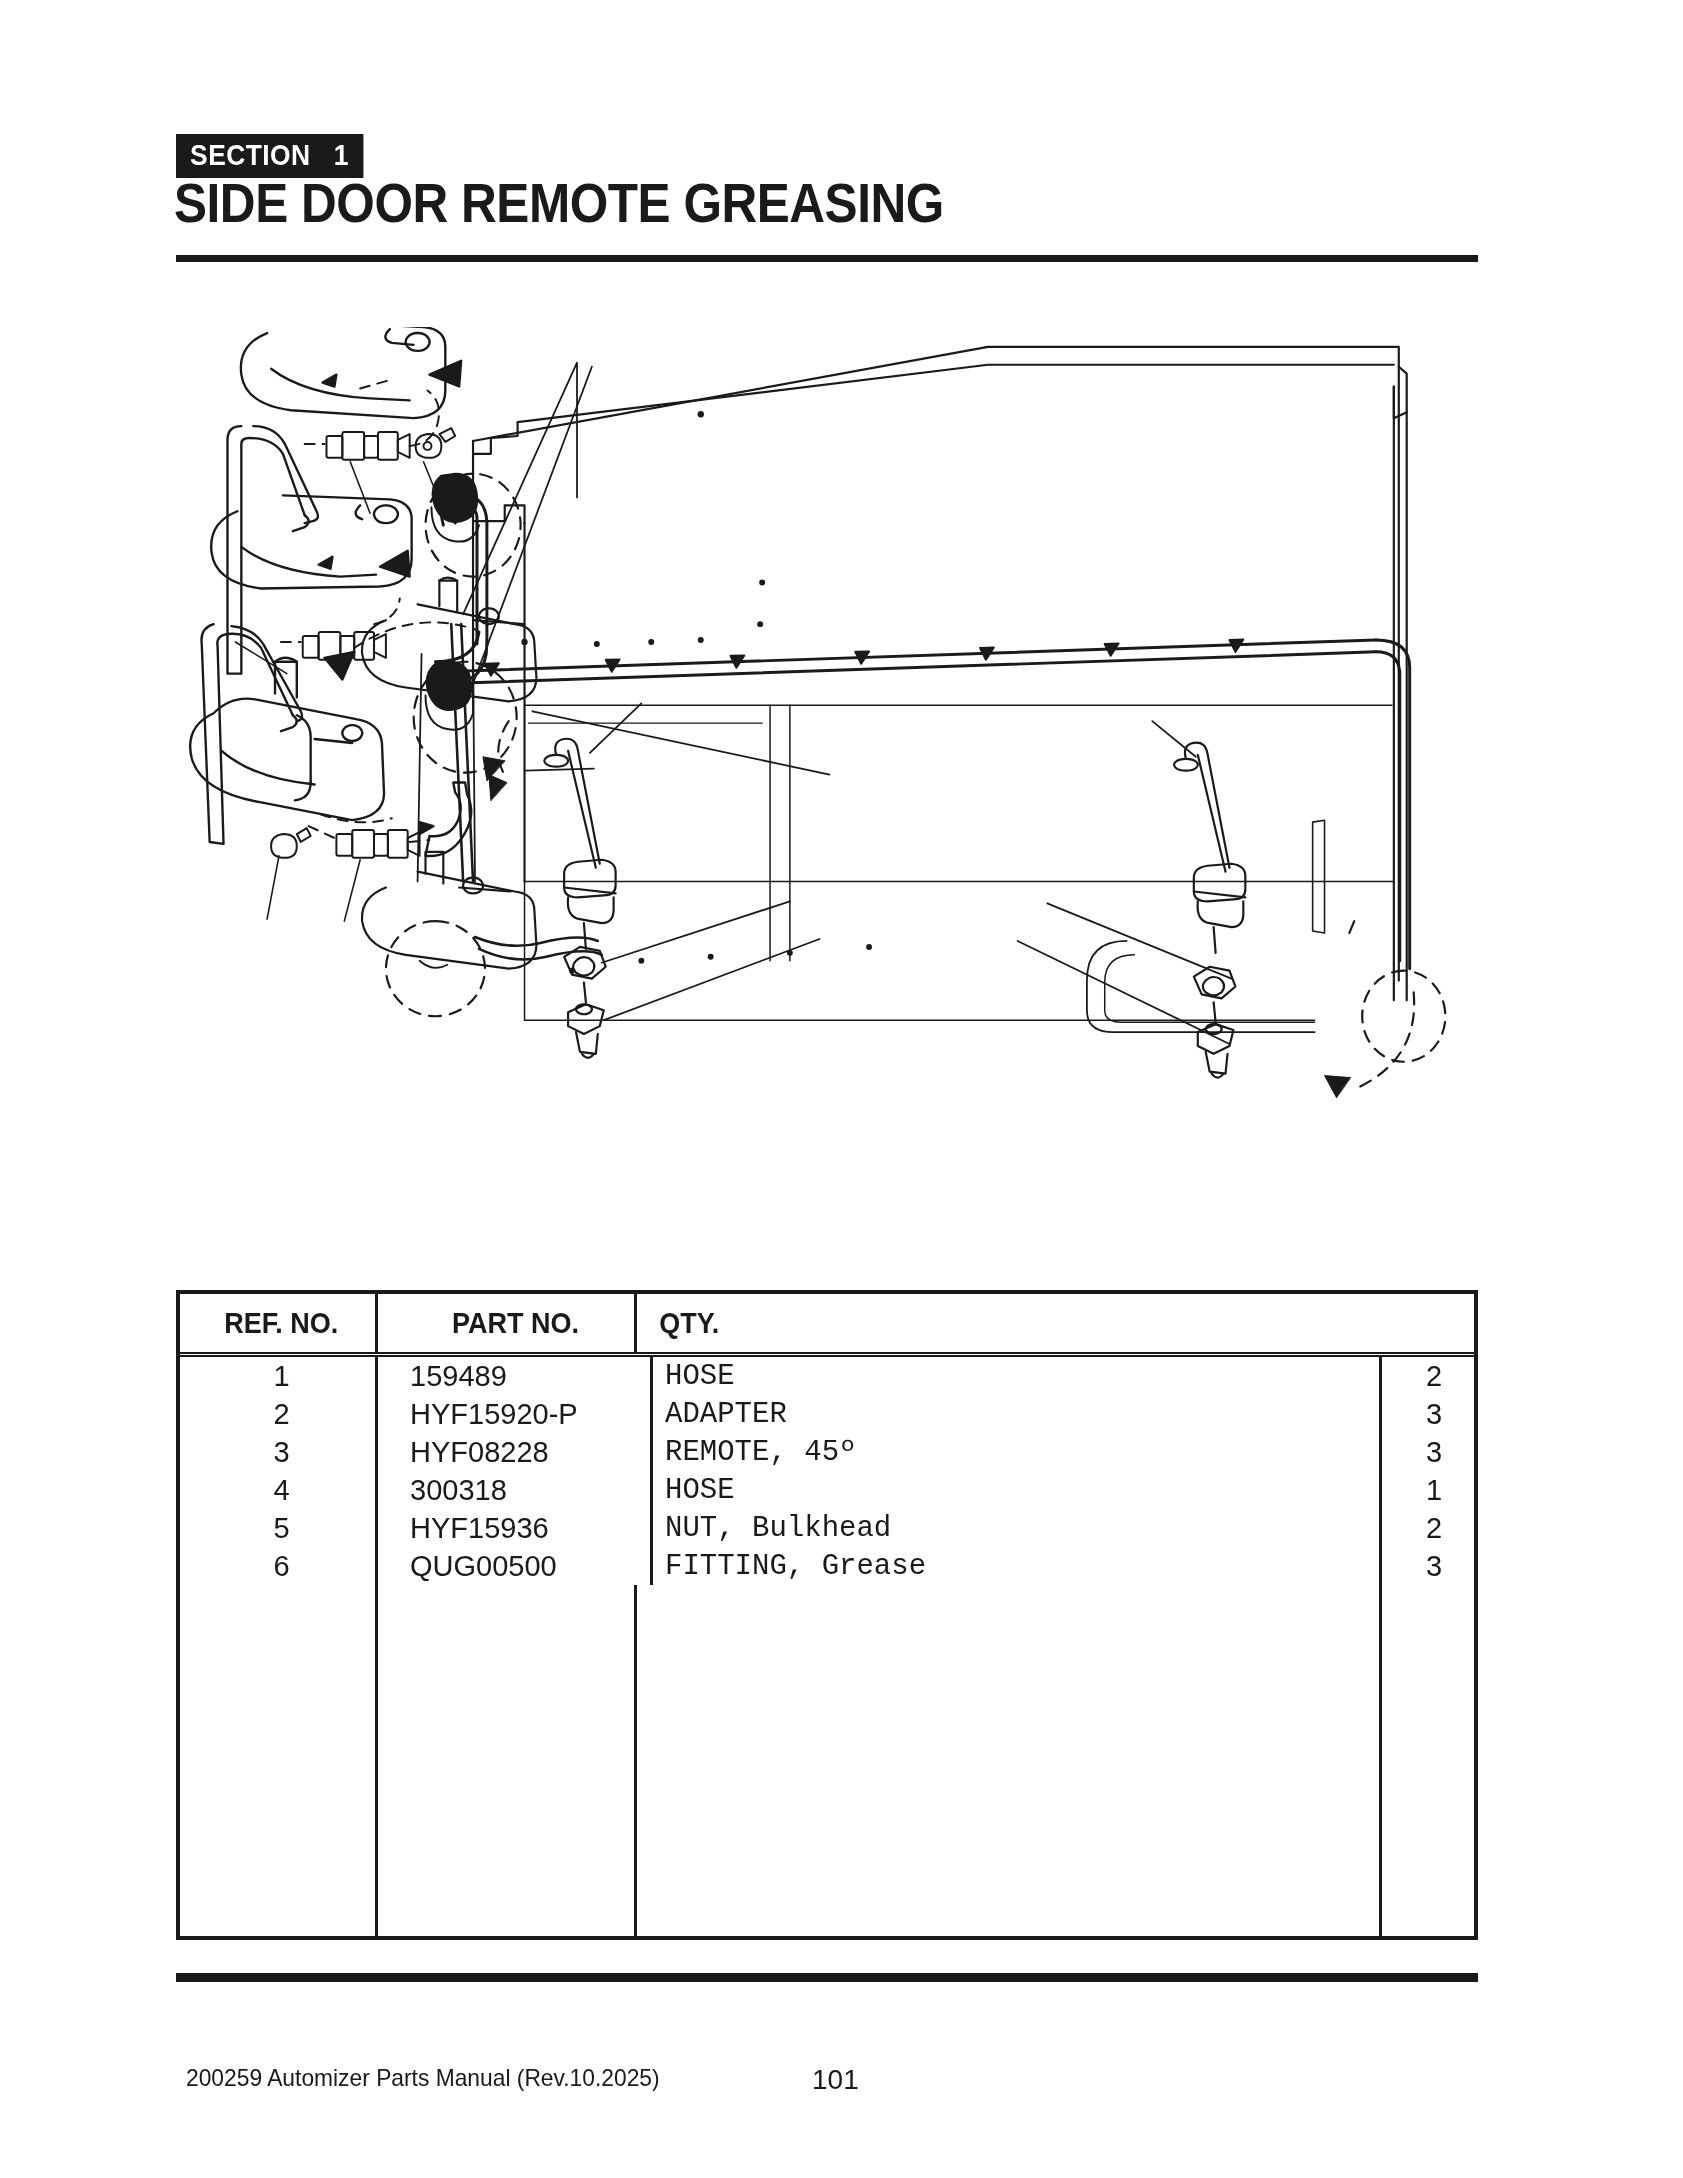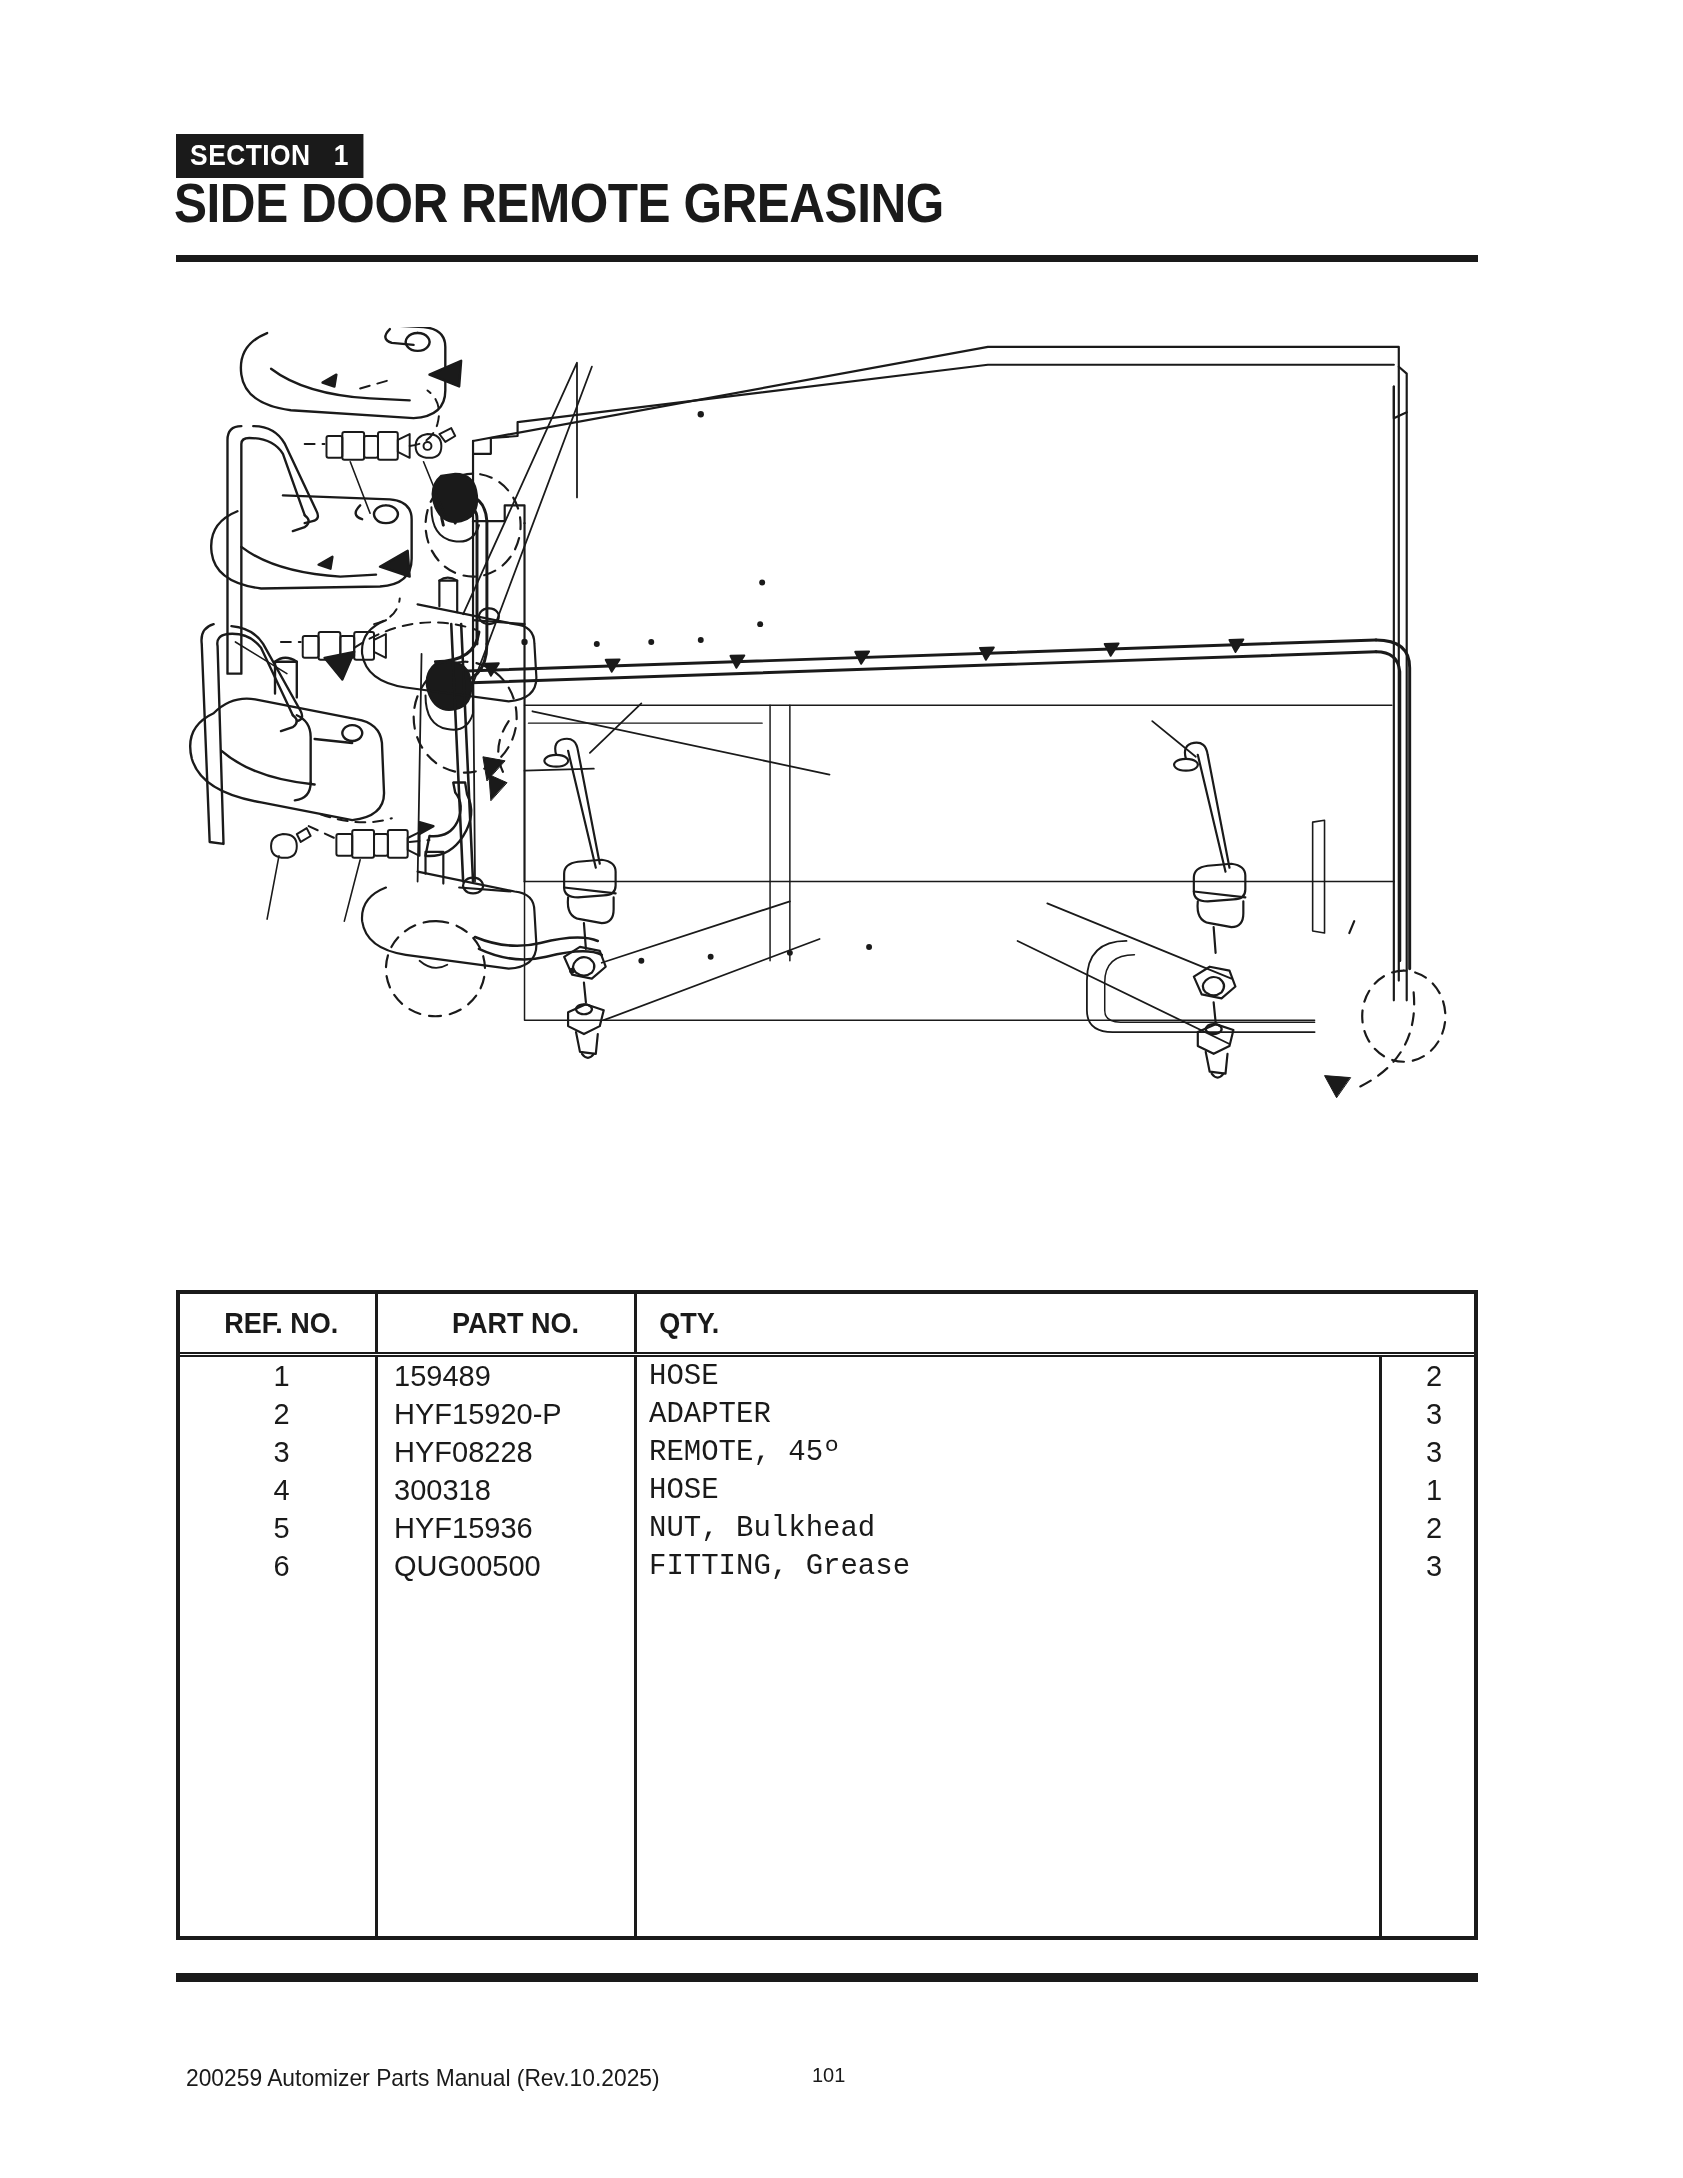--- a/index.html
+++ b/index.html
@@ -76,21 +76,21 @@
   .c-qty   { width:92px;  box-sizing:border-box;padding-left:12px; }
 
   .pt-head .c-ref, .pt-head .c-part, .pt-head .c-desc, .pt-head .c-qty {
     display:flex; align-items:center; justify-content:center;
     font-weight:bold; font-size:30px; letter-spacing:0px;
     color:#1a1a1a;
   }
   .pt-head span { transform:scaleX(0.9); transform-origin:center; white-space:nowrap; }
 
   .pt-row .c-ref { display:flex; align-items:center; justify-content:center; }
-  .pt-row .c-part { display:flex; align-items:center; padding-left:16px; }
+  .pt-row .c-part { display:flex; align-items:center; padding-left:16px;margin-left:16px; }
   .pt-row .c-desc { display:flex; align-items:center; padding-left:12px;font-family:Liberation Mono, monospace; }
   .pt-row .c-qty { display:flex; align-items:center; justify-content:center; }
   .pt-row span { font-size:29px; color:#1a1a1a; white-space:nowrap; }
 
   .pt-filler { display:flex; }
   .pt-filler .c-ref, .pt-filler .c-part, .pt-filler .c-desc, .pt-filler .c-qty { height:352px; }
 
   
   .rule-bottom {
     position:absolute;
@@ -103,21 +103,21 @@
     left:186px; top:2064px;
     font-size:24px;
     color:#1a1a1a;
     white-space:nowrap;
     transform:scaleX(0.95);
     transform-origin:left top;
   }
   .footer-page {
     position:absolute;
     left:812px; top:2064px;
-    font-size:20px;
+    font-size:28px;
     color:#1a1a1a;
   }
 </style>
 </head>
 <body>
 
 <div class="page">
 
   <div class="section-badge">SECTION   1</div>
 

